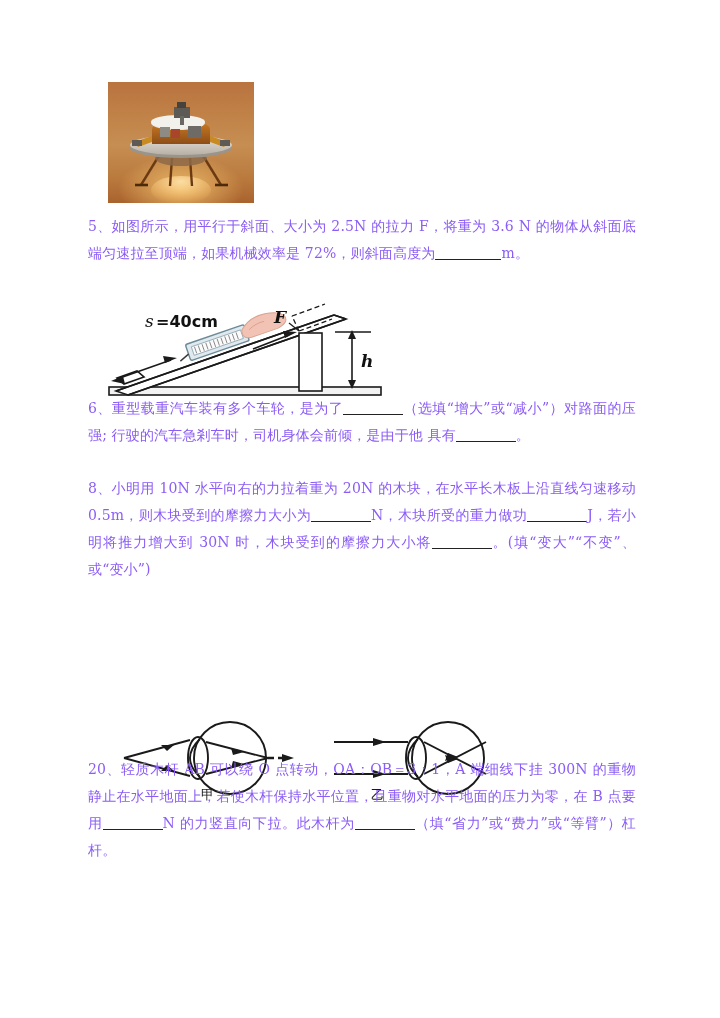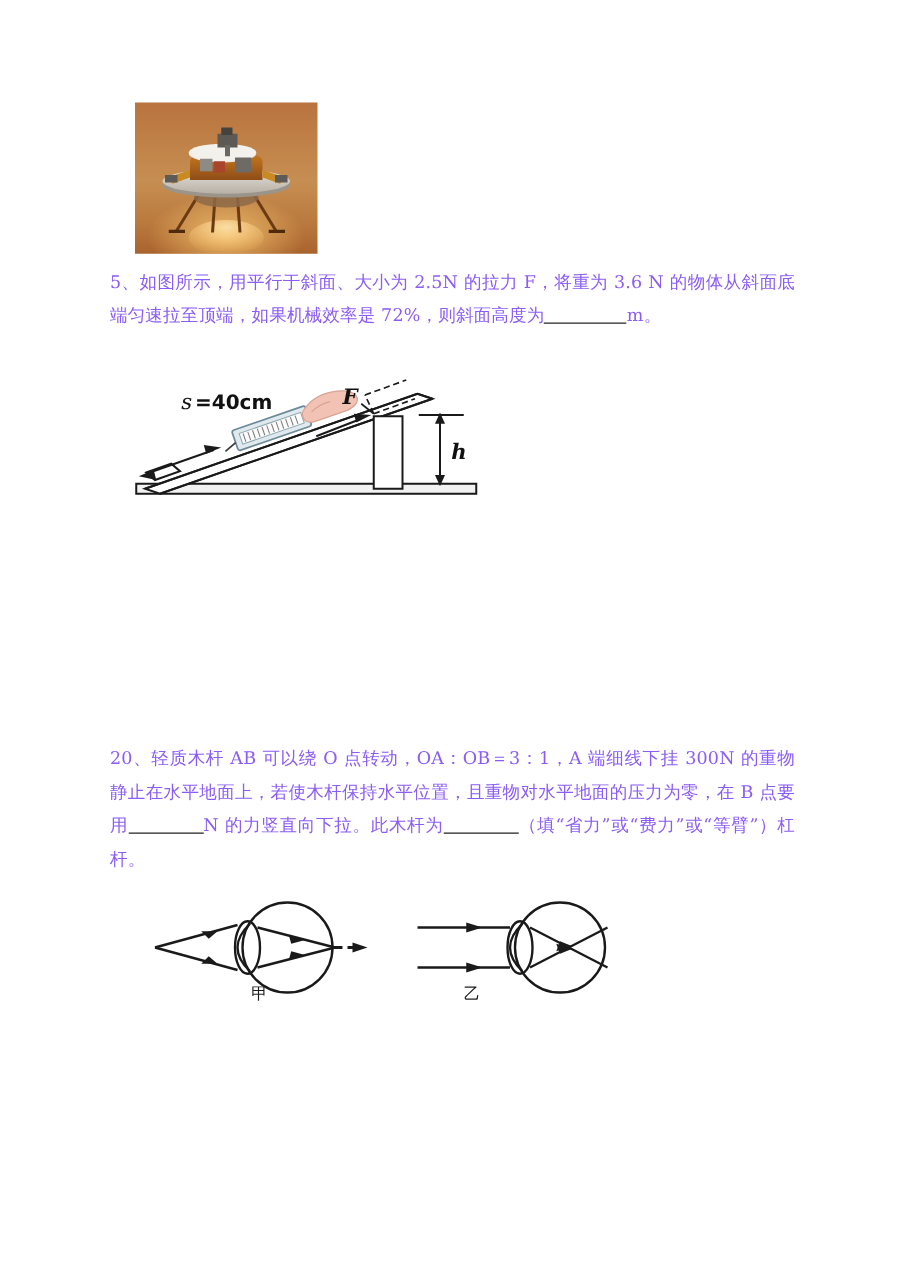--- a/index.html
+++ b/index.html
@@ -296,26 +296,32 @@
   <div class="content">
 
     <div style="height:141px"></div>
 
     <p class="q">
       <span>5、</span><span>如图所示，用平行于斜面、大小为 2.5N 的拉力 F，将重为 3.6 N 的物体从斜面底端匀速拉至顶端，</span><span>如果机械效率是 72%，则斜面高度为</span><span class="blank b-lg"></span><span>m。</span>
     </p>
 
     <div style="height:128px"></div>
 
+    <p class="q">
+      <span>6、</span><span>重型载重汽车装有多个车轮，是为了</span><span class="blank b-md"></span><span>（选填“增大”或“减小”）对路面的压强;  行驶的</span><span>汽车急剎车时，司机身体会前倾，是由于他  具有</span><span class="blank b-md"></span><span>。</span>
+    </p>
 
     <div class="gap-c"></div>
 
 
     <div class="gap-c"></div>
 
+    <p class="q">
+      <span>8、</span><span>小明用 10N 水平向右的力拉着重为 20N 的木块，在水平长木板上沿直线匀速移动 0.5m，则木块受</span><span>到的摩擦力大小为</span><span class="blank b-md"></span><span>N，木块所受的重力做功</span><span class="blank b-md"></span><span>J，若小明将推力增大到 30N 时，木块</span><span>受到的摩擦力大小将</span><span class="blank b-md"></span><span>。(填“变大”“不变”、或“变小”)</span>
+    </p>
 
     <div class="gap-c"></div>
 
 
     <div style="height:160px"></div>
 
     <p class="q">
       <span>20、</span><span>轻质木杆 AB 可以绕 O 点转动，OA：OB＝3：1，A 端细线下挂 300N 的重物静止在水平地面上，若</span><span>使木杆保持水平位置，且重物对水平地面的压力为零，在 B 点要用</span><span class="blank b-md"></span><span>N 的力竖直向下拉。此木</span><span>杆为</span><span class="blank b-md"></span><span>（填“省力”或“费力”或“等臂”）杠杆。</span>
     </p>
 

